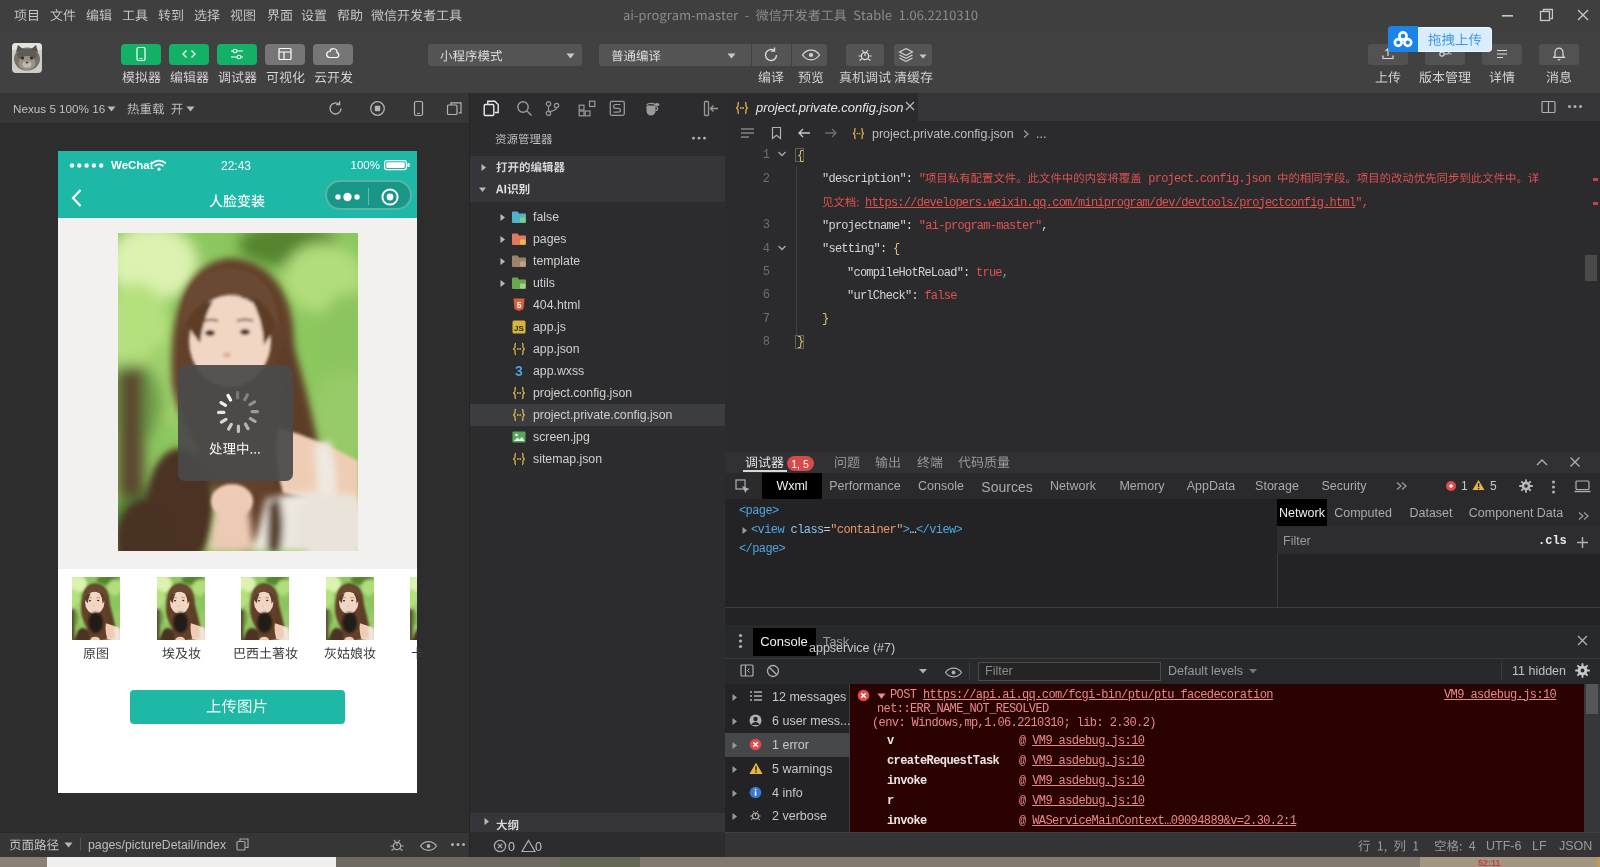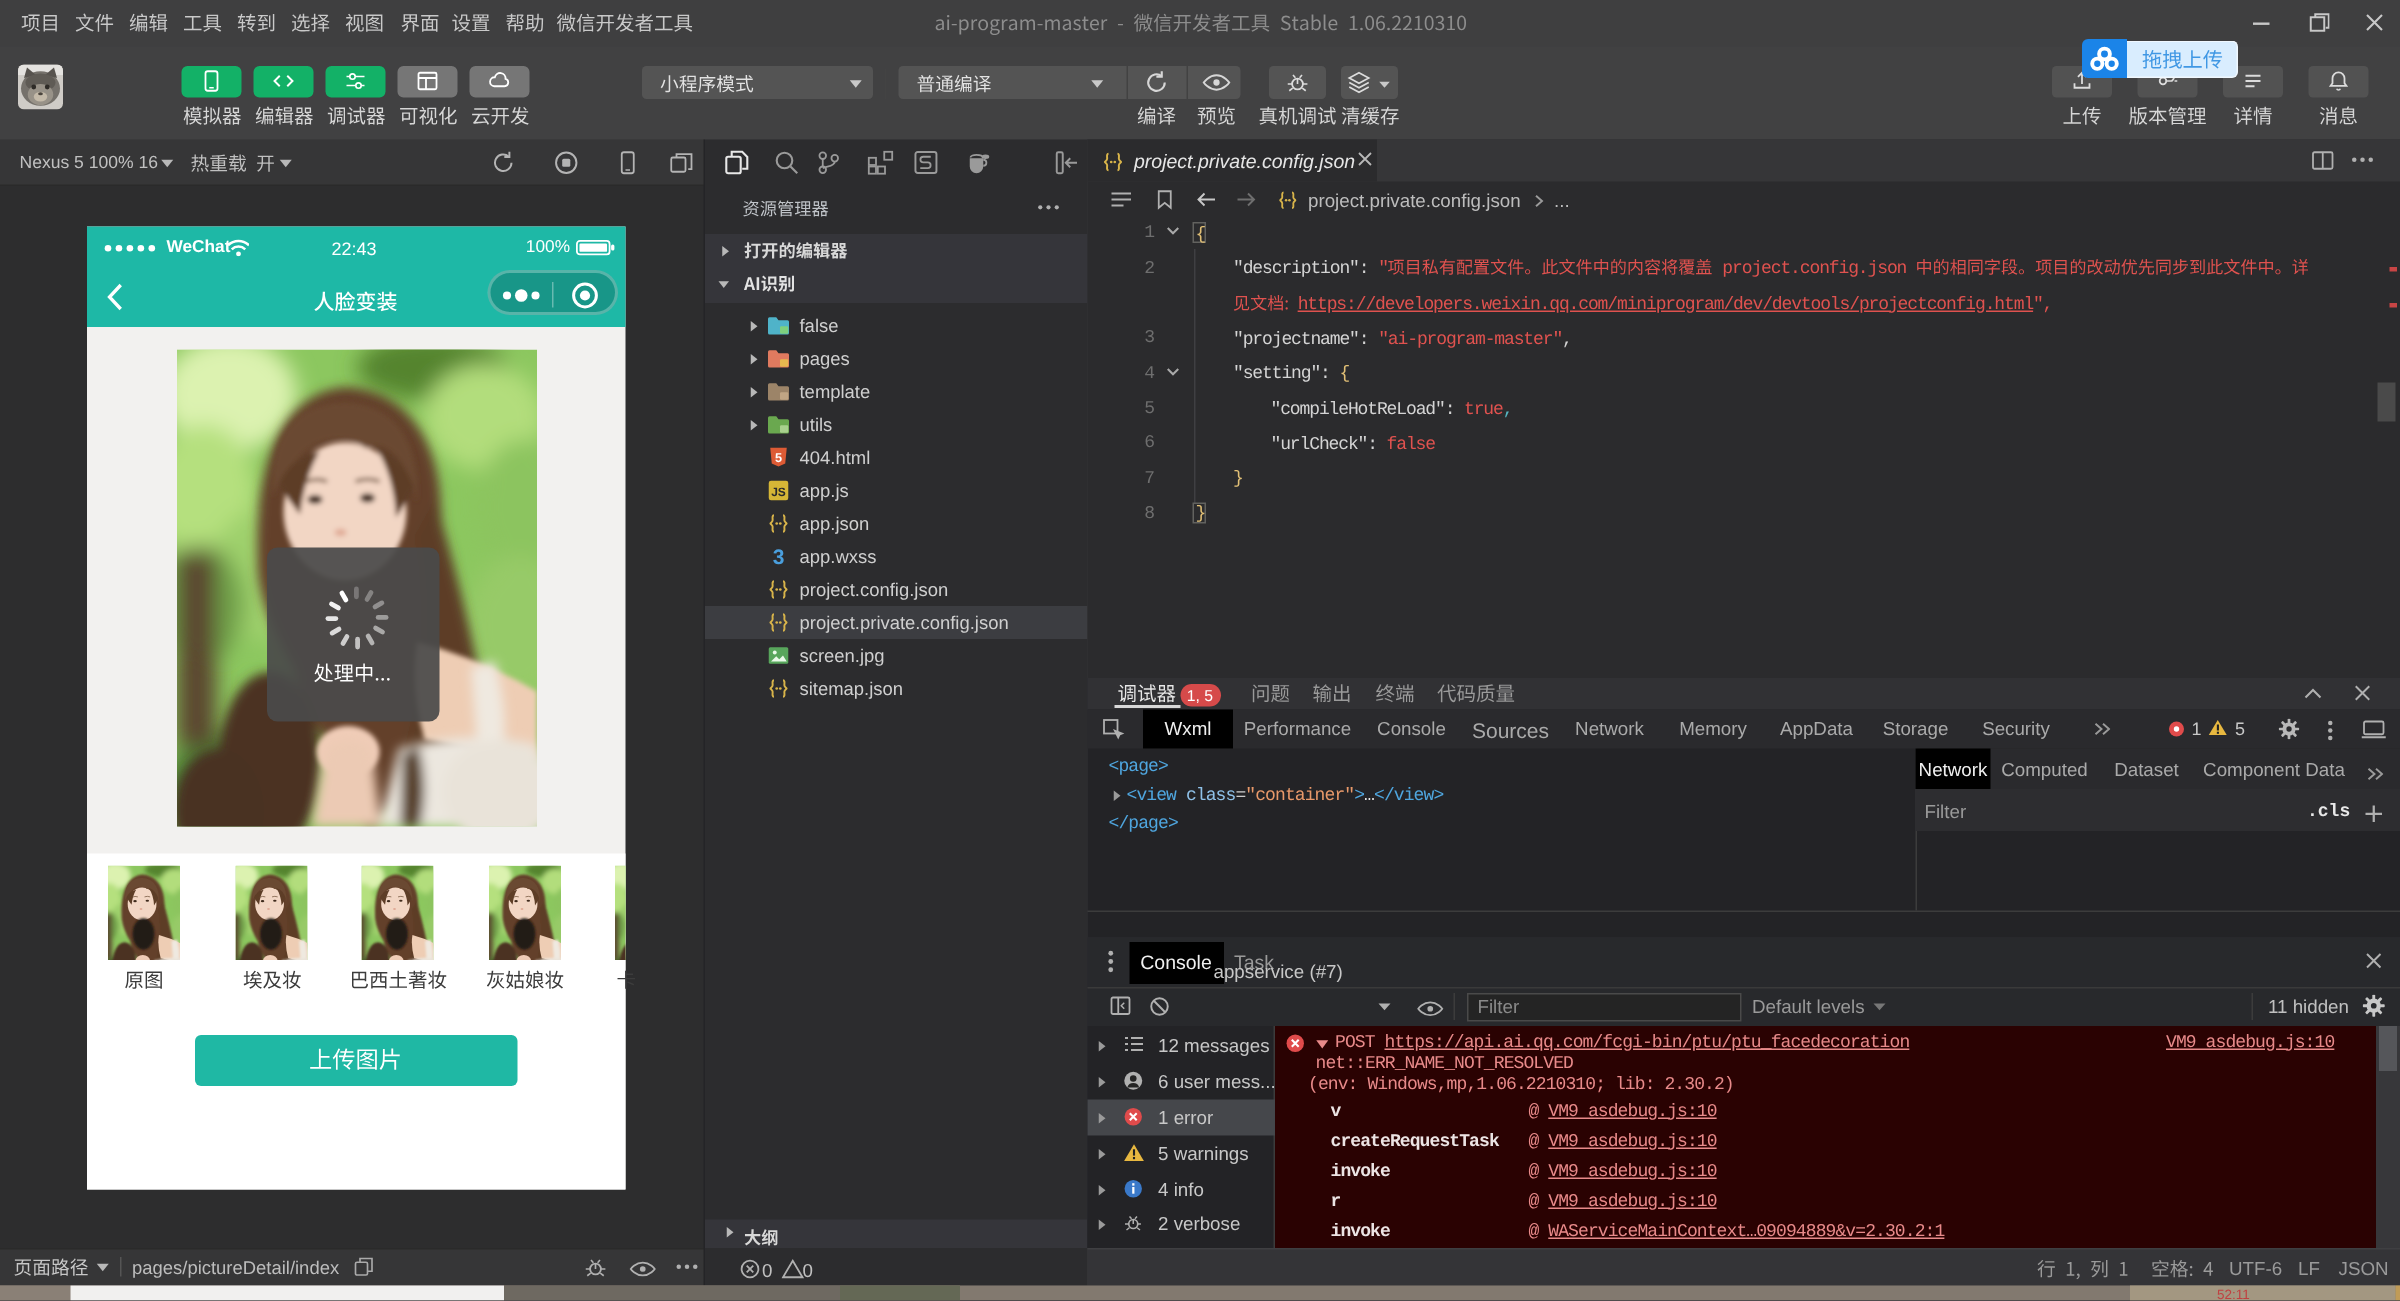--- a/index.html
+++ b/index.html
@@ -1485,12 +1485,12 @@
 <div class="tx " style="left:1486px;top:838.6px;font-size:12.5px;color:#9a9a9a;">UTF-6</div>
 <div class="tx " style="left:1532px;top:838.6px;font-size:12.5px;color:#9a9a9a;">LF</div>
 <div class="tx " style="left:1559px;top:838.6px;font-size:12.5px;color:#9a9a9a;">JSON</div>
 <div class="a" style="left:0px;top:857px;width:1600px;height:10px;background:#82796f;"></div>
 <div class="a" style="left:0px;top:857px;width:47px;height:10px;background:#8a8076;"></div>
 <div class="a" style="left:47px;top:857px;width:289px;height:10px;background:#f1f0ef;"></div>
 <div class="a" style="left:336px;top:857px;width:304px;height:10px;background:#6e6961;"></div>
 <div class="a" style="left:560px;top:857px;width:80px;height:10px;background:#646855;"></div>
 <div class="a" style="left:1420px;top:857px;width:177px;height:10px;background:#a39781;"></div>
 <div class="a" style="left:1597px;top:857px;width:3px;height:10px;background:#c09b57;"></div>
-<div class="tx " style="left:1478px;top:857.8px;font-size:9px;color:#c04040;font-weight:normal;text-align:center;">52:11</div>
+<div class="tx " style="left:1478px;top:857.8px;font-size:9px;color:#c04040;font-weight:bold;text-align:center;">52:11</div>
 </body></html>

